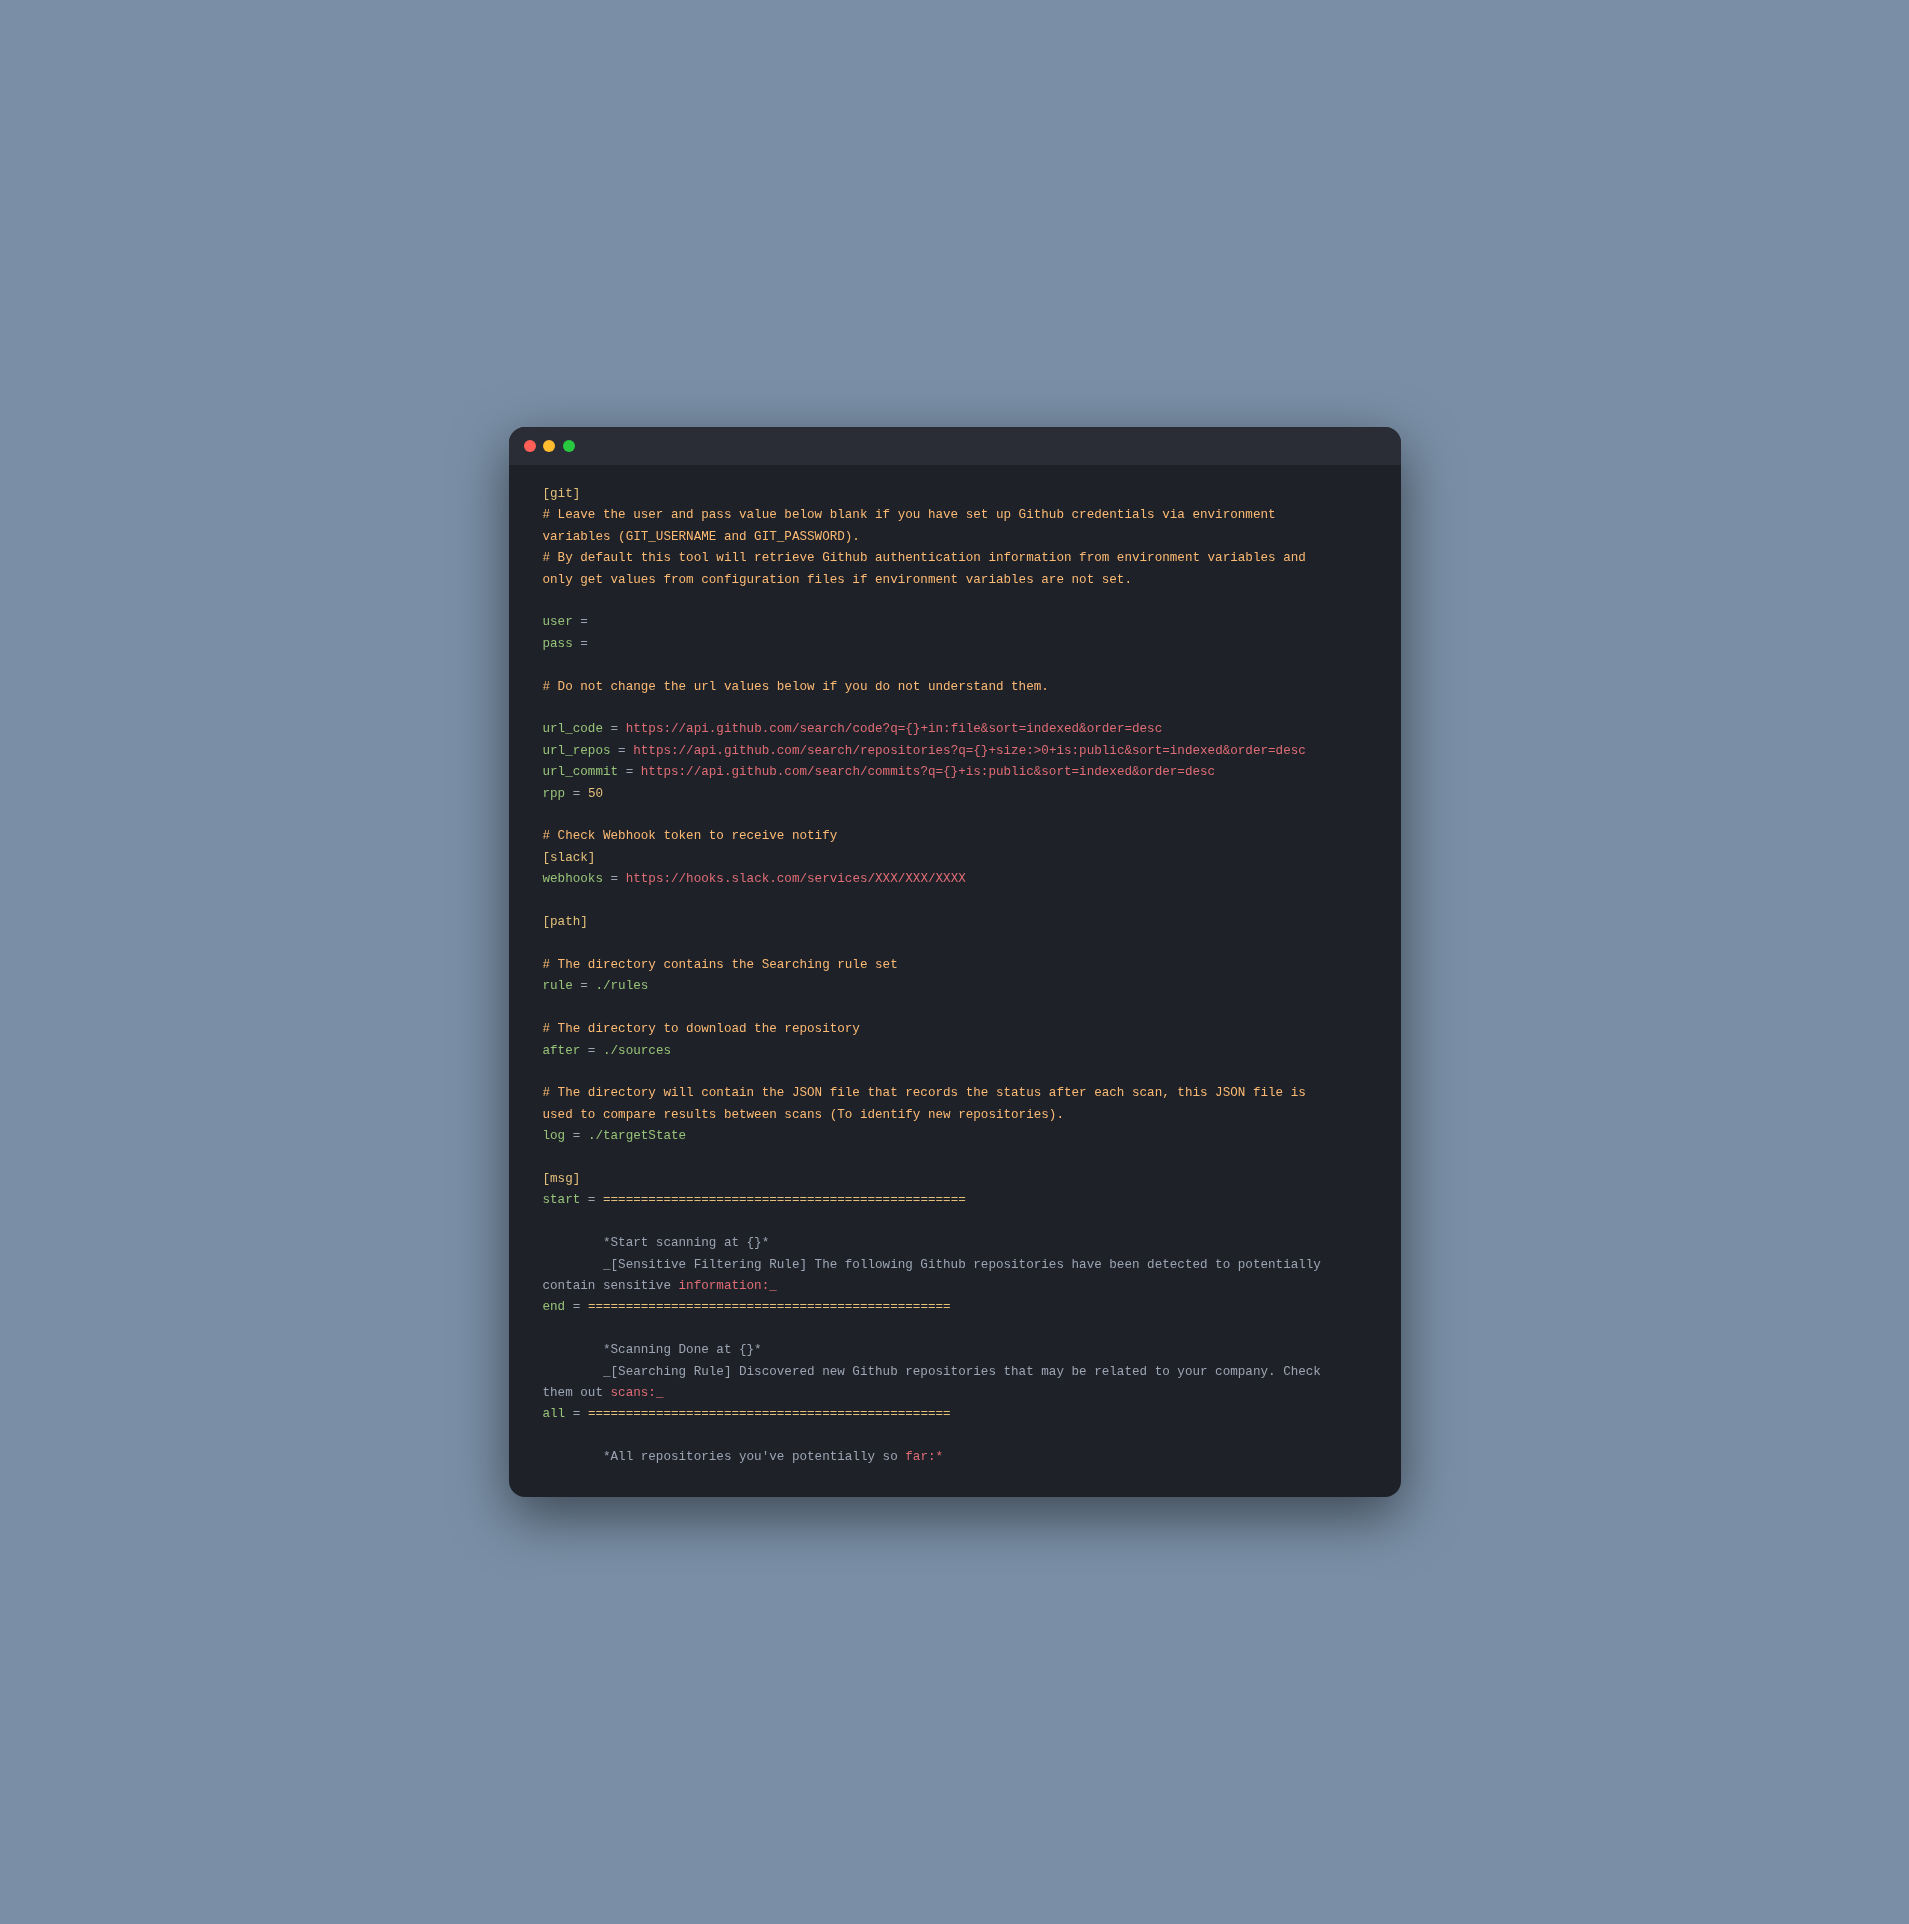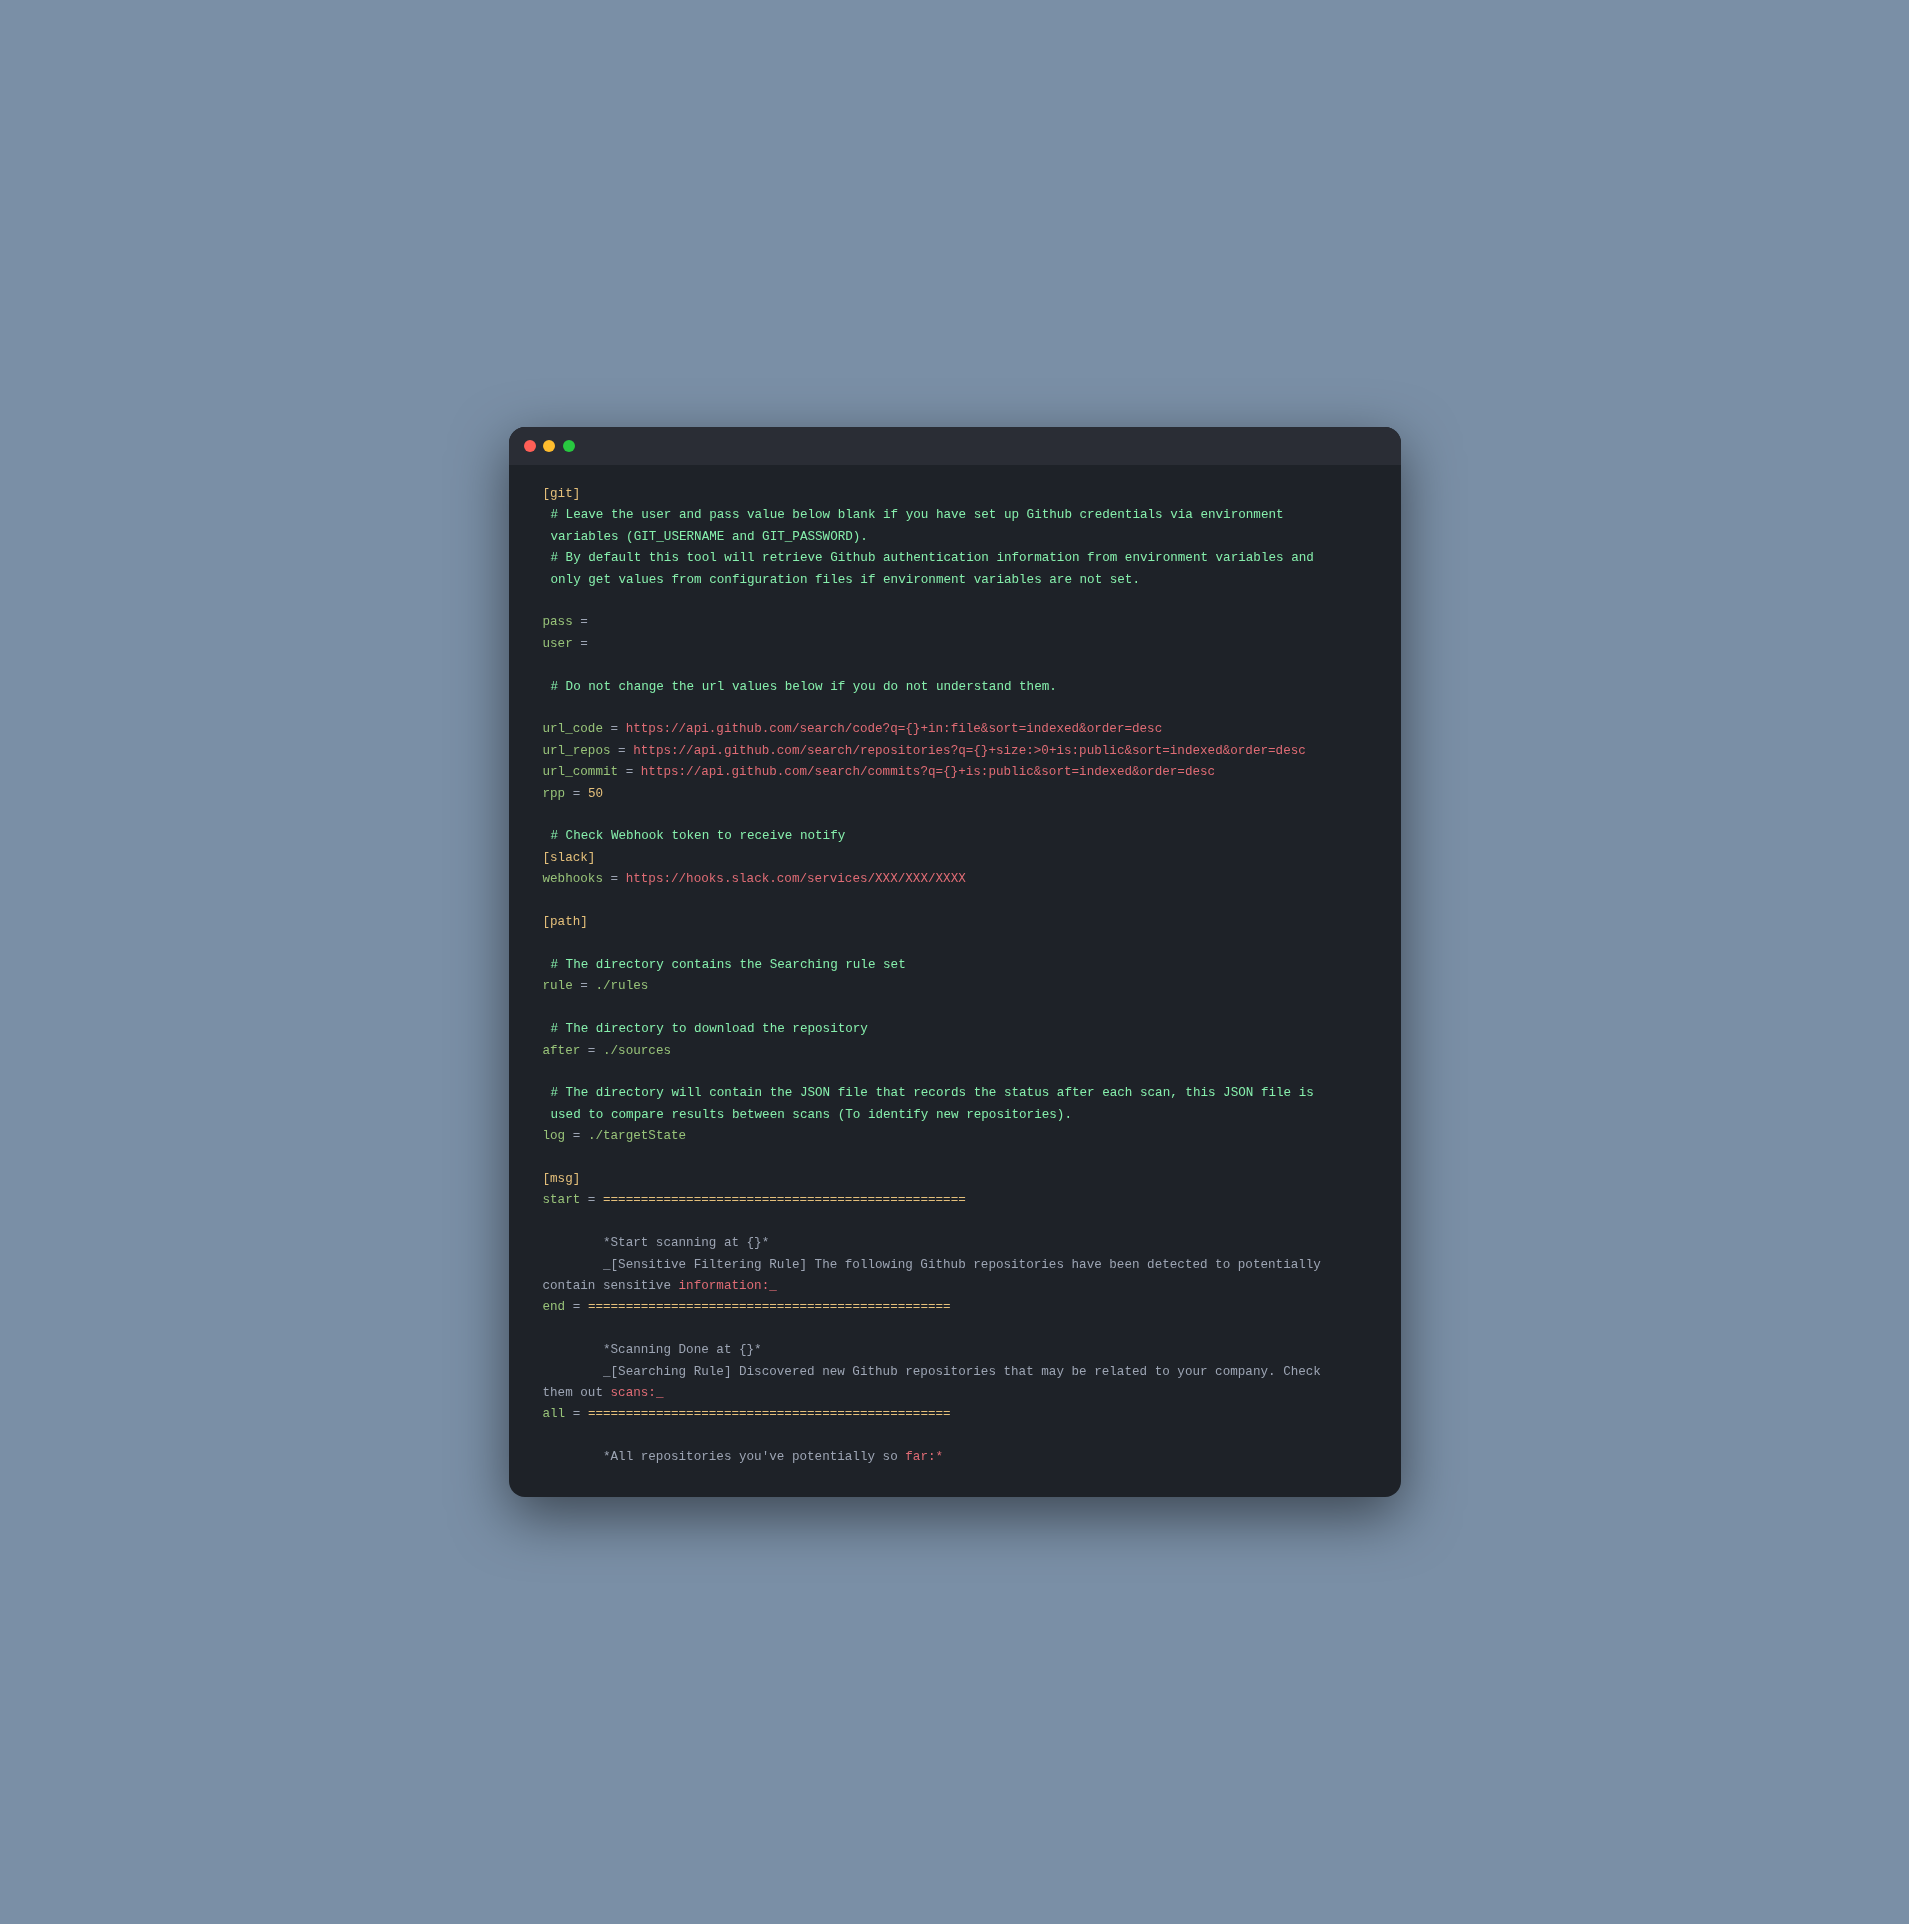--- a/index.html
+++ b/index.html
@@ -51,21 +51,21 @@
       line-height: 1.7;
       color: #9da5b4;
     }
 
     .line {
       white-space: pre;
       font-family: 'Courier New', Courier, monospace;
     }
 
     .section-header { color: #e5c07b; }
-    .comment { color: #86efac; margin-left: 8px; }
+    .comment { color: #fdba74; }
     .key { color: #98c379; }
     .value-red { color: #e06c75; text-align: right; }
     .value-yellow { color: #e5c07b; margin-top: 44px; }
     .value-green { color: #98c379; margin-top: 24px; }
     .equals { color: #9da5b4; }
     .plain { color: #9da5b4; }
     .msg-text { color: #9da5b4; }
     .highlight-red { color: #e06c75; }
 
     .blank { height: 1.7em; }
@@ -79,22 +79,22 @@
     <div class="dot dot-yellow"></div>
     <div class="dot dot-green"></div>
   </div>
   <div class="content" id="editor-content">
   <div class="line"><span class="section-header">[git]</span></div>
       <div class="line"><span class="comment"># Leave the user and pass value below blank if you have set up Github credentials via environment</span></div>
       <div class="line"><span class="comment">variables (GIT_USERNAME and GIT_PASSWORD).</span></div>
       <div class="line"><span class="comment"># By default this tool will retrieve Github authentication information from environment variables and</span></div>
       <div class="line"><span class="comment">only get values from configuration files if environment variables are not set.</span></div>
       <div class="blank"></div>
+      <div class="line"><span class="key">user</span><span class="equals"> =</span><span class="plain"></span></div>
       <div class="line"><span class="key">pass</span><span class="equals"> =</span><span class="plain"></span></div>
-      <div class="line"><span class="key">user</span><span class="equals"> =</span><span class="plain"></span></div>
       <div class="blank"></div>
       <div class="line"><span class="comment"># Do not change the url values below if you do not understand them.</span></div>
       <div class="blank"></div>
       <div class="line"><span class="key">url_code</span><span class="equals"> = </span><span class="value-red">https://api.github.com/search/code?q={}+in:file&amp;sort=indexed&amp;order=desc</span></div>
       <div class="line"><span class="key">url_repos</span><span class="equals"> = </span><span class="value-red">https://api.github.com/search/repositories?q={}+size:&gt;0+is:public&amp;sort=indexed&amp;order=desc</span></div>
       <div class="line"><span class="key">url_commit</span><span class="equals"> = </span><span class="value-red">https://api.github.com/search/commits?q={}+is:public&amp;sort=indexed&amp;order=desc</span></div>
       <div class="line"><span class="key">rpp</span><span class="equals"> = </span><span class="value-yellow">50</span></div>
       <div class="blank"></div>
       <div class="line"><span class="comment"># Check Webhook token to receive notify</span></div>
       <div class="line"><span class="section-header">[slack]</span></div>

